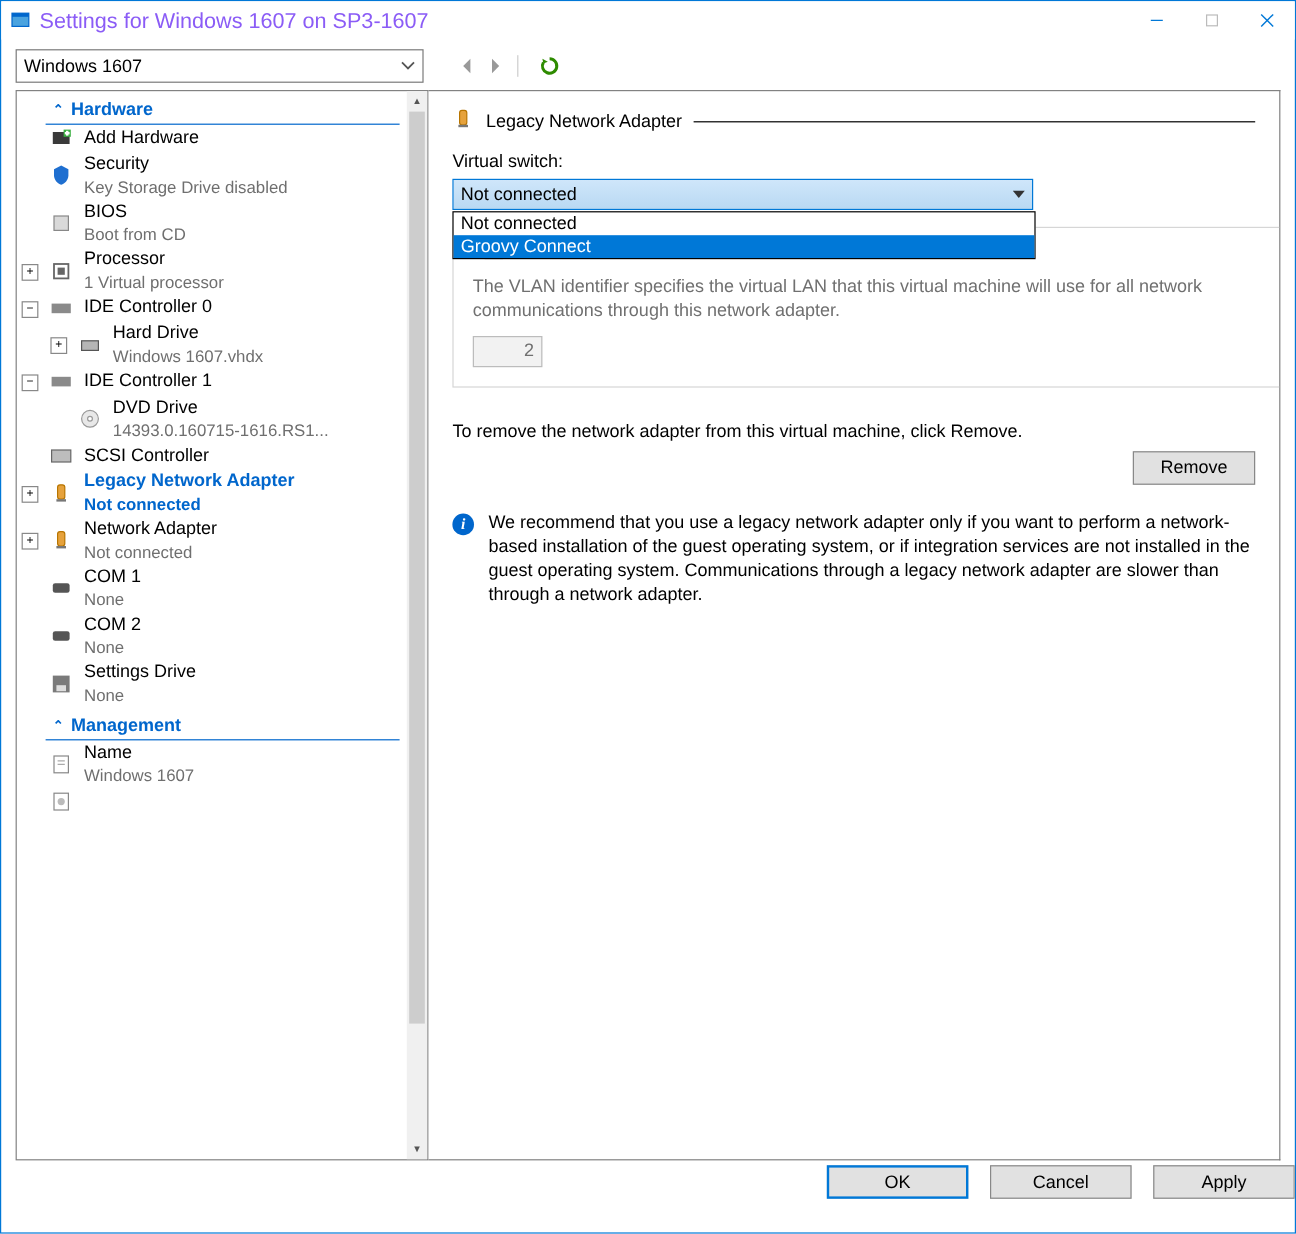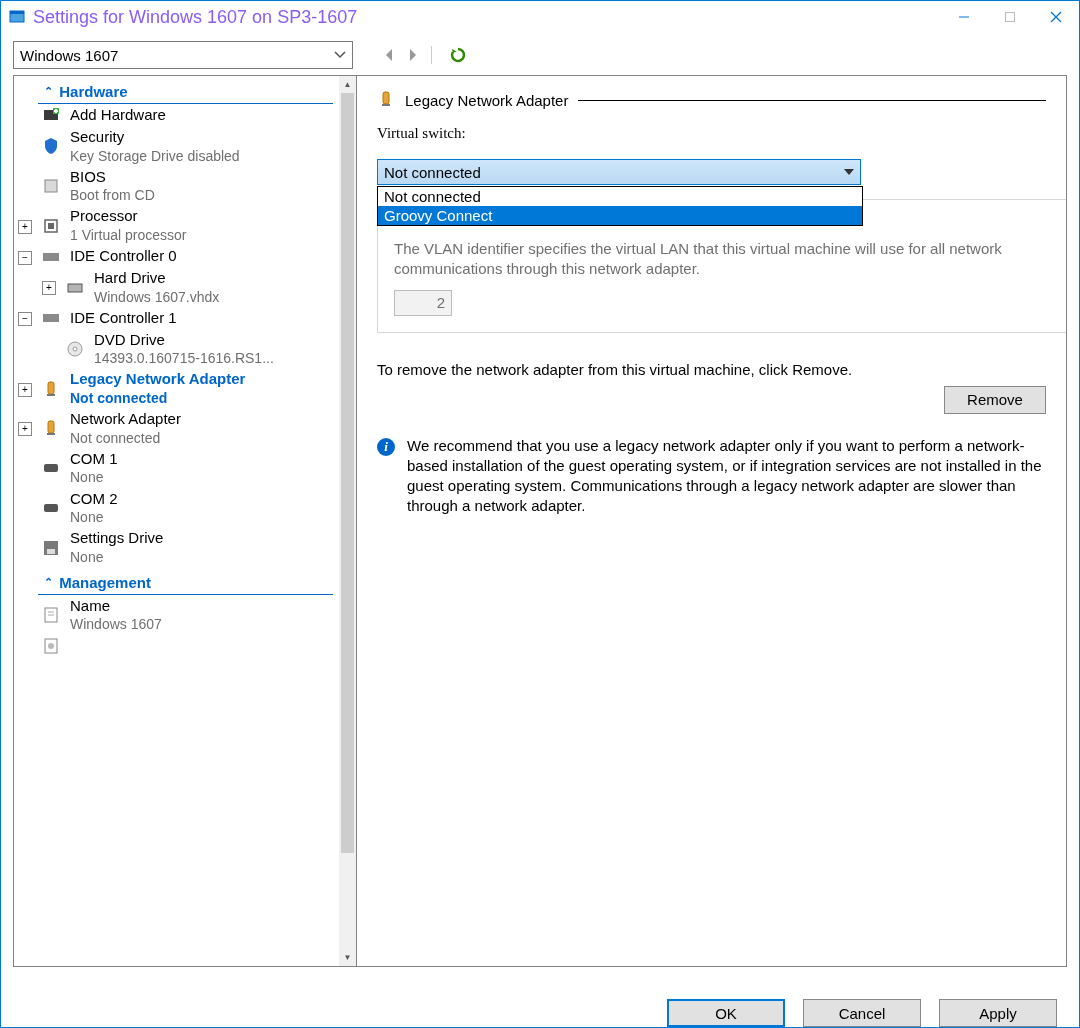--- a/index.html
+++ b/index.html
@@ -29,37 +29,37 @@
 .tree-row .ticon { width: 18px; height: 18px; margin-left: 6px; flex-shrink: 0; margin-top: 1px; display:flex; align-items:center; justify-content:center; }
 .tree-row .tbody { display: flex; flex-direction: column; margin-left: 6px; line-height: 1.3; }
 .tree-row .tlabel { color: #000; }
 .tree-row .tsub { color: #6f6f6f; font-size: 14px; }
 .tree-row.child { padding-left: 28px; }
 .tree-row.selected .tlabel, .tree-row.selected .tsub { color: #0066cc; font-weight: 700; }
 .main { flex: 1; border: 1px solid #828282; border-left: none; padding: 14px 20px 14px 20px; font-size: 15px; color: #000; position: relative; overflow:hidden; }
 .panel-title-row { display: flex; align-items: center; gap: 10px; margin-bottom: 14px; }
 .panel-title { font-size: 15px; }
 .panel-hr { flex: 1; height: 1px; background: #000; }
-.field-label { margin-top: 6px; margin-bottom: 17px; font-family: Liberation Serif, serif; }
+.field-label { margin-top: 6px; margin-bottom: 6px; }
 .combo { width: 484px; height: 26px; border: 1px solid #0078d7; background: linear-gradient(#cfe6fa,#b9d9f3); display: flex; align-items: center; justify-content: space-between; padding: 0 6px; position: relative; font-size: 15px; }
 .combo .caret { border-left: 5px solid transparent; border-right: 5px solid transparent; border-top: 6px solid #333; }
 .dropdown { position: absolute; top: 26px; left: -1px; width: 486px; border: 1px solid #000; background: #fff; z-index: 20; }
 .dropdown .opt { padding: 1px 6px; font-size: 15px; }
 .dropdown .opt.hl { background: #0078d7; color: #fff; }
 .vlan-group { border: 1px solid #d6d6d6; margin-top: 14px; padding: 10px 16px 16px 16px; width: 712px; color: #707070; }
 .checkbox-row { display: flex; align-items: center; gap: 8px; margin-left: 10px; }
 .cb { width: 15px; height: 15px; border: 1px solid #9a9a9a; background: #fff; }
 .vlan-desc { margin-top: 12px; line-height: 1.35; font-size: 15px; }
 .vlan-input { width: 58px; height: 26px; border: 1px solid #bcbcbc; background: #f2f2f2; text-align: right; padding-right: 6px; margin-top: 10px; color:#707070; display:flex; align-items:center; justify-content:flex-end; }
 .remove-row { margin-top: 28px; }
 .remove-btn { float: right; width: 102px; height: 28px; border: 1px solid #888; background: #e1e1e1; font-size: 15px; margin-top: 8px; }
 .info-row { display: flex; gap: 12px; margin-top: 58px; clear: both; }
 .info-icon { width: 18px; height: 18px; border-radius: 50%; background: #0066cc; color: #fff; display: flex; align-items: center; justify-content: center; font-size: 13px; font-weight: 700; font-style: italic; flex-shrink: 0; margin-top:2px; font-family: Georgia, serif; }
 .info-text { line-height: 1.35; font-size: 15px; }
-.footer { height: 56px; display: flex; align-items: flex-end; justify-content: flex-end; padding-right: 22px; gap: 18px; }
+.footer { height: 56px; display: flex; align-items: flex-start; justify-content: flex-end; gap: 18px; }
 .footer button { width: 118px; height: 28px; border: 1px solid #888; background: #e1e1e1; font-size: 15px; }
 .footer button.primary { border: 2px solid #0078d7; }
 .chev { font-size: 11px; color:#0066cc; }
 </style>
 </head>
 <body>
 
 <div class="titlebar">
   <svg class="titlebar-icon" viewBox="0 0 16 16">
       <rect x="1" y="2" width="14" height="11" fill="#4aa3df" stroke="#0066cc"></rect>
@@ -222,20 +222,31 @@
               <circle cx="9" cy="9" r="7" fill="#e8e8e8" stroke="#999"></circle>
               <circle cx="9" cy="9" r="2" fill="#fff" stroke="#999"></circle>
             </svg>
           </span>
         <div class="tbody">
             <span class="tlabel">DVD Drive</span>
             <span class="tsub">14393.0.160715-1616.RS1...</span>
           </div>
       </div>
 
+      <div class="tree-row">
+        <span class="expander empty"></span>
+        <span class="ticon">
+            <svg width="18" height="18">
+              <rect x="1" y="4" width="16" height="10" fill="#bdbdbd" stroke="#666"></rect>
+            </svg>
+          </span>
+        <div class="tbody">
+            <span class="tlabel">SCSI Controller</span>
+          </div>
+      </div>
 
       <div class="tree-row selected">
         <span class="expander">+</span>
         <span class="ticon">
             <svg width="18" height="18">
               <rect x="6" y="2" width="6" height="12" rx="2" fill="#e6a23c" stroke="#b87500"></rect>
               <rect x="5" y="14" width="8" height="2" fill="#777"></rect>
             </svg>
           </span>
         <div class="tbody">

